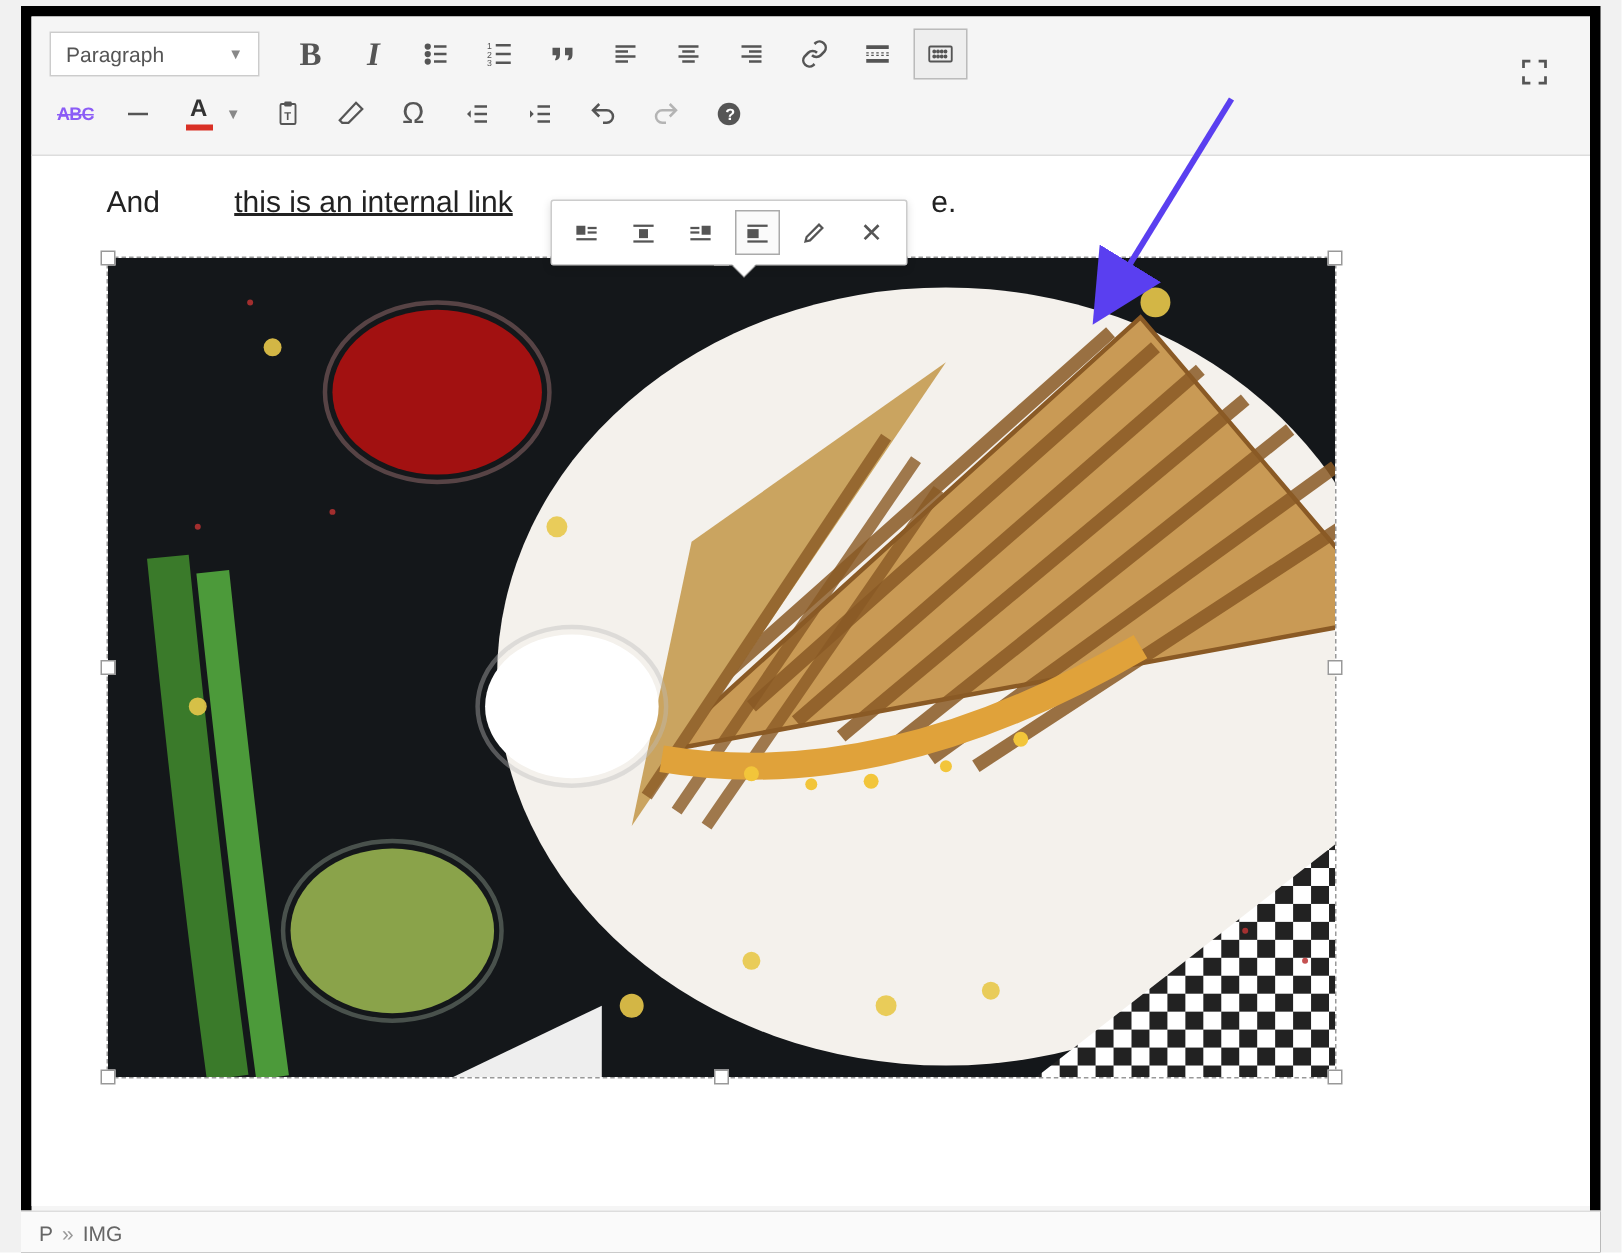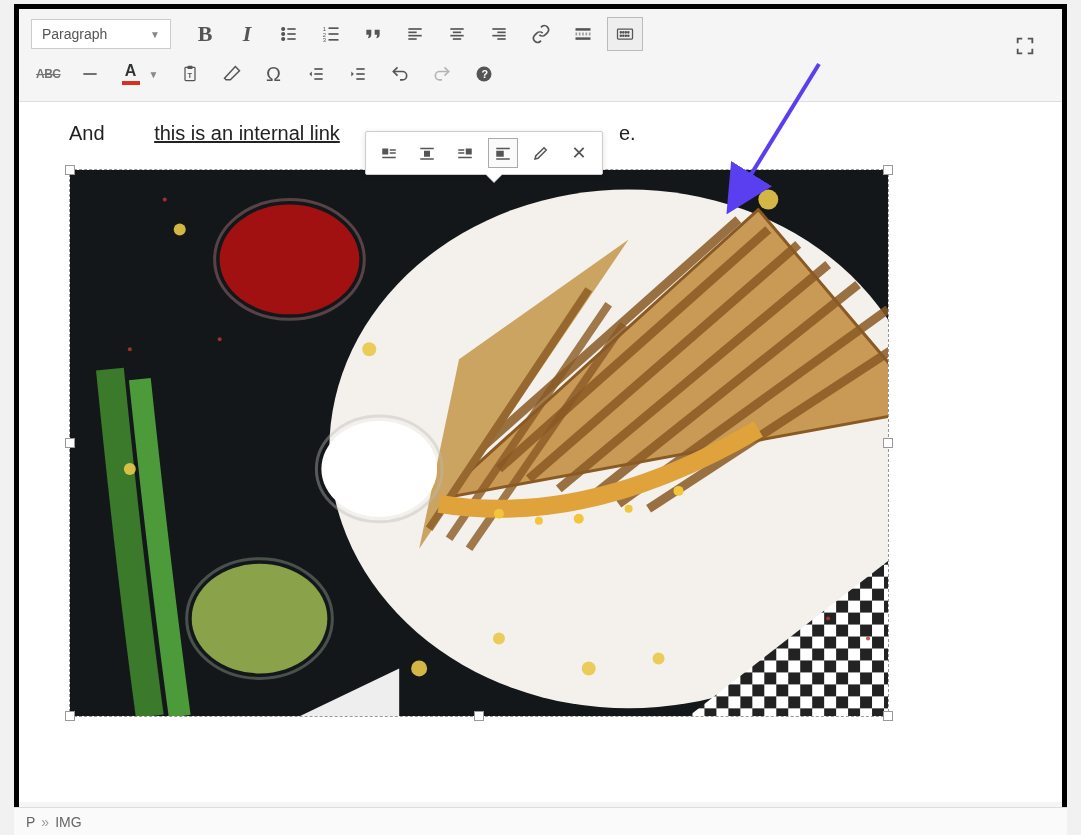--- a/index.html
+++ b/index.html
@@ -1,28 +1,28 @@
 <!DOCTYPE html>
 <html><head>
 <meta charset="utf-8">
 <style>
   * { box-sizing: border-box; margin: 0; padding: 0; }
   body { font-family: -apple-system, BlinkMacSystemFont, "Segoe UI", sans-serif; background: #f1f1f1; width: 1081px; height: 835px; overflow: hidden; position: relative; }
-  .editor-wrap { position: absolute; top: 4px; left: 14px; right: 14px; bottom: 0; background: #f5f5f5; border: 5px solid #000000; }
+  .editor-wrap { position: absolute; top: 4px; left: 14px; right: 14px; bottom: 0; background: #f5f5f5; border: 7px solid #000000; }
   .toolbar { background: #f5f5f5; border-bottom: 1px solid #ddd; padding: 8px 12px 4px 12px; }
   .toolbar-row { display: flex; align-items: center; gap: 6px; margin-bottom: 6px; flex-wrap: wrap; }
   .format-select { background: #fff; border: 1px solid #ccc; height: 30px; width: 140px; display: flex; align-items: center; justify-content: space-between; padding: 0 10px; font-size: 14px; color: #555; margin-right: 10px; }
   .format-select .caret { color: #888; font-size: 10px; }
   .tbtn { width: 36px; height: 34px; display: flex; align-items: center; justify-content: center; border: 1px solid transparent; cursor: pointer; color: #555; }
   .tbtn.active { background: #eee; border: 1px solid #bbb; }
   .tbtn svg { width: 20px; height: 20px; }
   .tbtn.bold-glyph { font-family: Georgia, serif; font-weight: 700; font-size: 22px; color: #555; }
   .tbtn.italic-glyph { font-family: Georgia, serif; font-style: italic; font-weight: 700; font-size: 22px; color: #555; }
   .row2 { align-items: center; }
-  .abc-strike { font-size: 12px; font-weight: 600; text-decoration: line-through; letter-spacing: -0.5px; color: #737373; padding: 0 4px; }
+  .abc-strike { font-size: 12px; font-weight: 600; text-decoration: line-through; letter-spacing: -0.5px; color: #8b5cf6; padding: 0 4px; }
   .color-split { display: flex; align-items: center; }
   .color-swatch { display: flex; flex-direction: column; align-items: center; justify-content: center; width: 28px; height: 30px; }
   .color-swatch .A { font-size: 16px; font-weight: 600; color: #333; line-height: 1; }
   .color-swatch .bar { width: 18px; height: 4px; margin-top: 2px; }
   .color-caret { width: 18px; height: 30px; display: flex; align-items: center; justify-content: center; font-size: 10px; color: #888; }
   .content-area { background: #fff; position: relative; height: 700px; padding: 20px 50px; }
   .content-text { font-size: 20px; color: #222; margin-bottom: 18px; }
   .content-text .prefix { }
   .content-text .link-part { text-decoration: underline; margin-left: 44px; }
   .content-text .suffix { }

